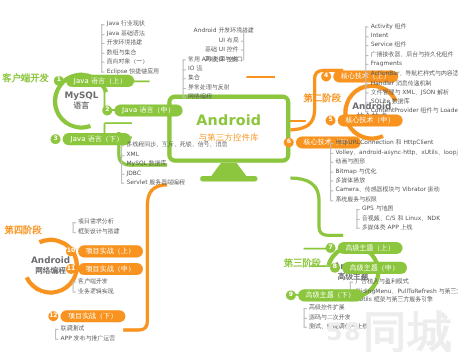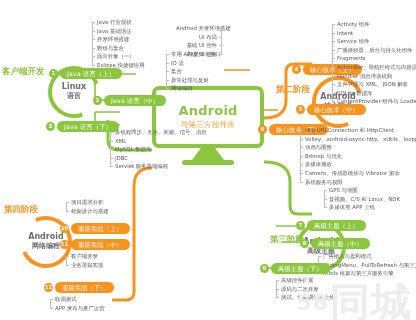--- a/index.html
+++ b/index.html
@@ -111,21 +111,21 @@
       <div class="mon-sub">与第三方控件库</div>
     </div>
     <div class="mon-neck"></div>
     <div class="mon-base"></div>
   </div>
 
   <div class="stage-name g" style="left:2px;top:66px;">客户端开发</div>
   <div class="ring green" style="left:48px;top:66px;width:52px;height:52px;transform:rotate(25deg);"></div>
   <div style="position:absolute;left:48px;top:66px;width:52px;height:52px;">
     <div class="ring-label">
-      <span class="en">Linux</span>
+      <span class="en">MySQL</span>
       <span>语言</span>
     </div>
   </div>
 
   <div class="num g" style="left:49px;top:69px;">1</div>
   <div class="pill g" style="left:60px;top:68px;">Java 语言（上）</div>
   <div class="leaves" style="left:92px;top:18px;">
     <div class="leaf">Java 行业现状</div>
     <div class="leaf">Java 基础语法</div>
     <div class="leaf">开发环境搭建</div>
@@ -192,21 +192,21 @@
   <div class="leaves" style="left:300px;top:126px;">
     <div class="leaf">HttpURLConnection 和 HttpClient</div>
     <div class="leaf">Volley、android-async-http、xUtils、loopj 和 WebView 控件</div>
     <div class="leaf">动画与图形</div>
     <div class="leaf">Bitmap 与优化</div>
     <div class="leaf">多媒体播放</div>
     <div class="leaf">Camera、传感器模块与 Vibrator 振动</div>
     <div class="leaf">系统服务与权限</div>
   </div>
 
-  <div class="stage-name g" style="left:258px;top:234px;margin-left:12px;">第三阶段</div>
+  <div class="stage-name g" style="left:258px;top:234px;">第三阶段</div>
   <div class="ring green" style="left:296px;top:222px;width:50px;height:50px;transform:rotate(150deg);"></div>
   <div style="position:absolute;left:296px;top:222px;width:50px;height:50px;">
     <div class="ring-label">
       <span class="en">Android</span>
       <span>高级主题</span>
     </div>
   </div>
 
   <div class="num g" style="left:296px;top:221px;">7</div>
   <div class="pill g" style="left:307px;top:220px;">高级主题（上）</div>

